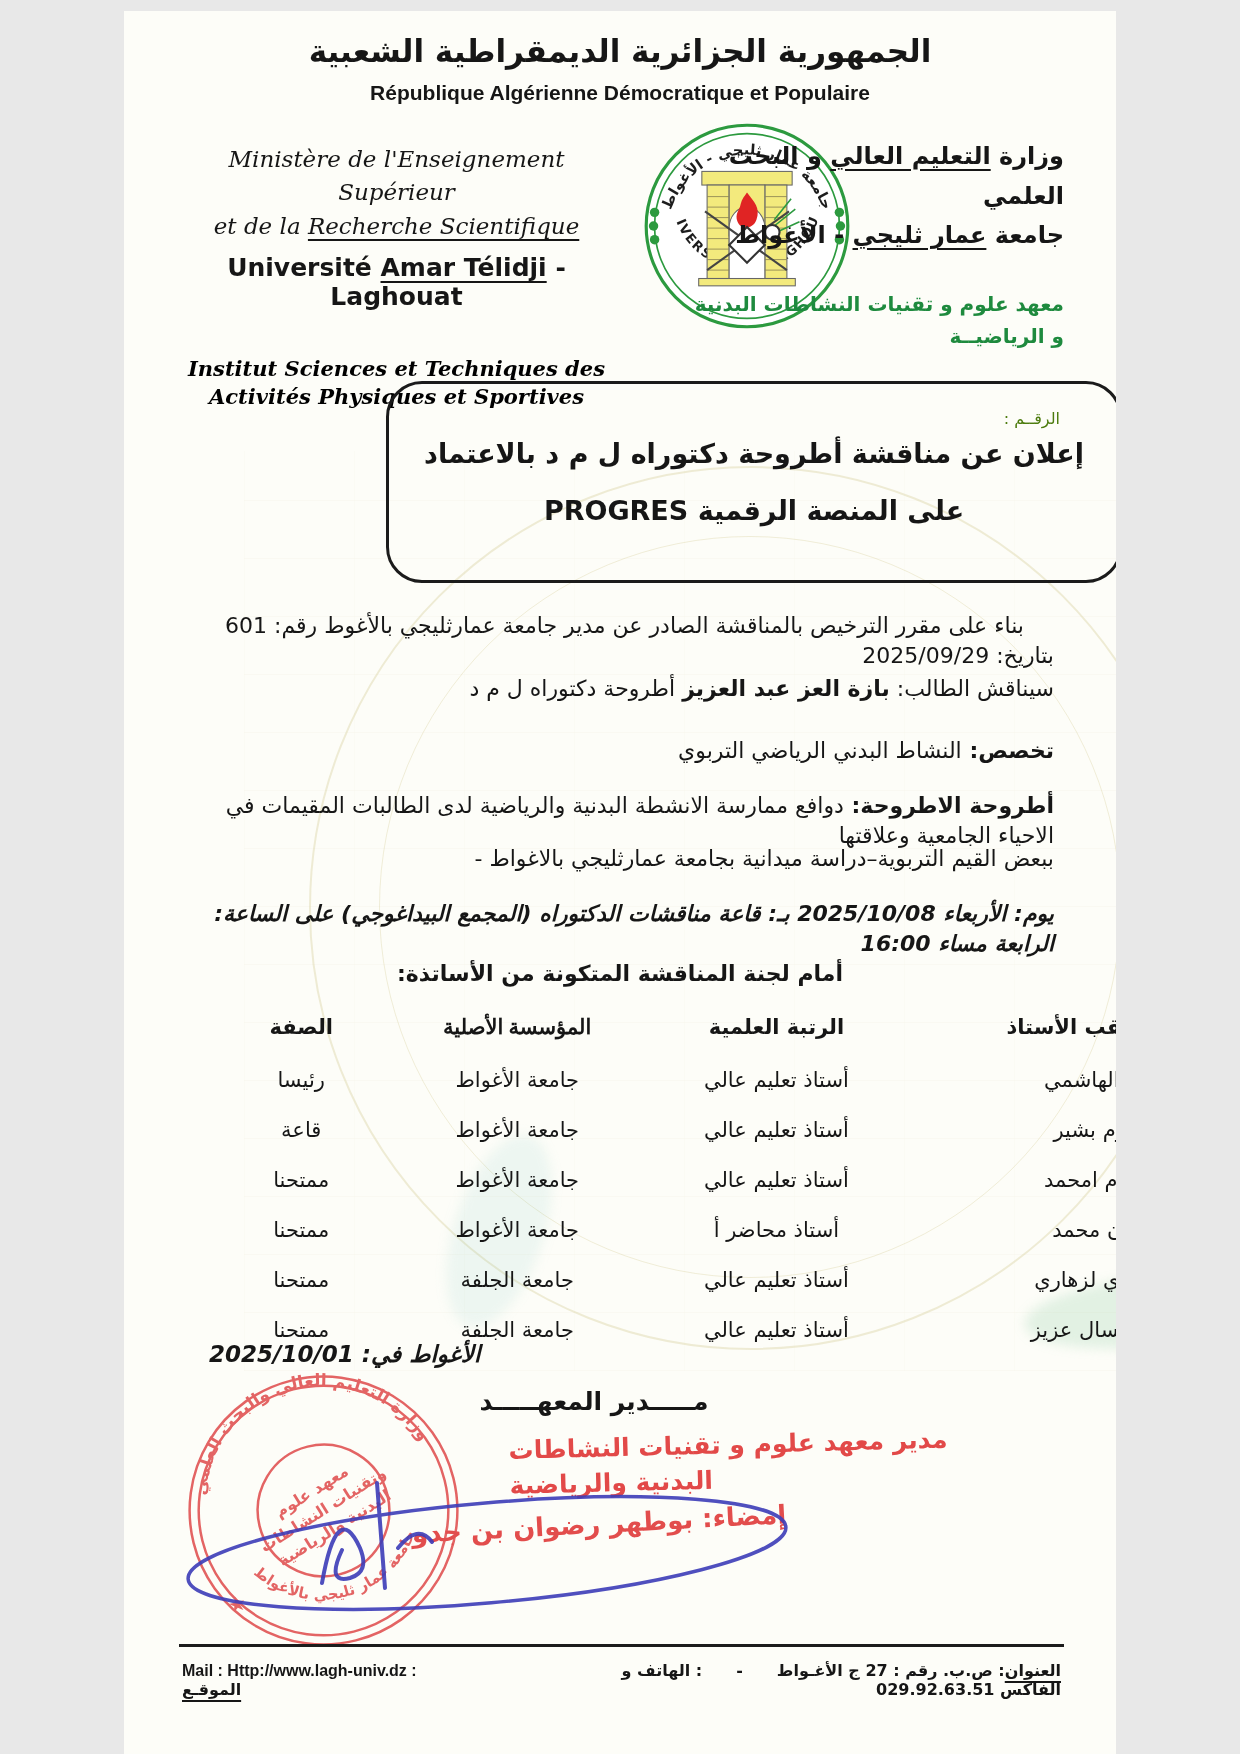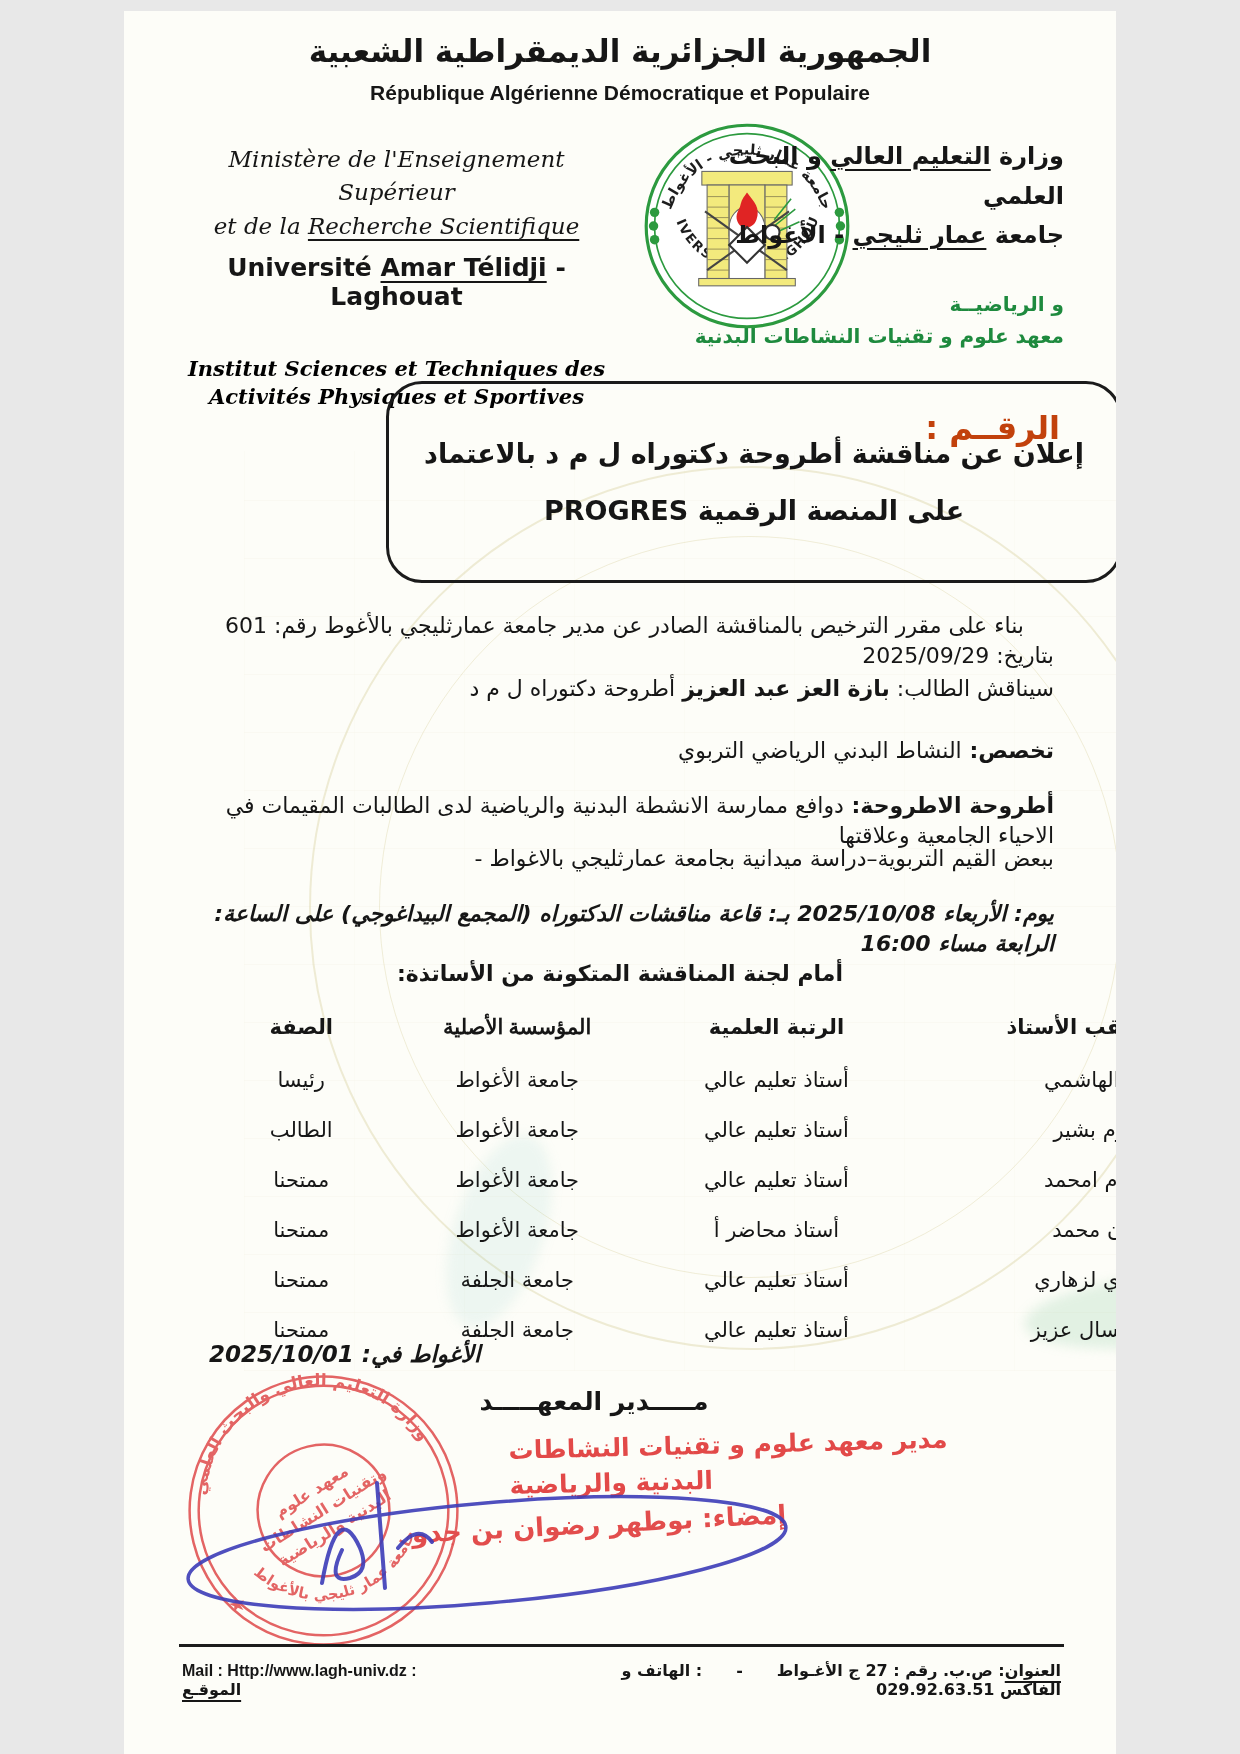--- a/index.html
+++ b/index.html
@@ -28,21 +28,21 @@
   .left-block{position:absolute;left:55px;top:132px;width:435px;text-align:center;}
   .ministry-fr{font-family:"DejaVu Serif",serif;font-style:italic;font-size:23px;line-height:1.45;}
   .univ-fr{margin-top:10px;font-size:25px;font-weight:bold;}
   .institute-fr{margin-top:44px;color:#000000;font-family:"DejaVu Serif",serif;font-style:italic;
     font-weight:bold;font-size:21px;line-height:1.35;}
   .u{text-decoration:underline;text-underline-offset:5px;text-decoration-thickness:1.5px;}
   .logo{position:absolute;left:518px;top:110px;width:210px;height:210px;}
   .right-block{position:absolute;right:52px;top:126px;width:390px;text-align:right;}
   .ministry-ar{font-size:24px;font-weight:bold;line-height:1.65;}
   .institute-ar{margin-top:32px;color:#1e8a3e;font-size:20px;font-weight:bold;line-height:1.6;}
-  .ref{position:absolute;right:56px;top:398px;color:#c2410c;font-size:32px;font-weight:bold;}
+  .ref{position:absolute;right:56px;top:398px;color:#4d7c0f;font-size:16px;font-weight:normal;}
   
   .notice-box{position:absolute;left:262px;top:370px;width:730px;height:196px;
     border:3.5px solid #1b1b1b;border-radius:36px;
     display:flex;flex-direction:column;align-items:center;justify-content:center;gap:26px;
     font-weight:bold;font-size:27px;text-align:center;}
   
   .body-text{position:absolute;left:62px;right:62px;top:590px;font-size:22px;}
   .body-text p{margin:0;position:absolute;left:0;right:0;line-height:1.35;}
   .bp1{top:10px;text-indent:30px;}
   .bp2{top:73px;}
@@ -141,22 +141,22 @@
         <circle cx="188" cy="113" r="4.5"></circle>
     </g>
   </svg>
 
   <div class="right-block" dir="rtl">
     <div class="ministry-ar">
       <span>وزارة </span><span class="u">التعليم العالي</span><span> و البحث العلمي</span><br>
       <span>جامعة </span><span class="u">عمار ثليجي</span><span> - الأغواط</span>
     </div>
     <div class="institute-ar">
+      <div>معهد علوم و تقنيات النشاطات البدنية</div>
       <div>و الرياضيــة</div>
-      <div>معهد علوم و تقنيات النشاطات البدنية</div>
     </div>
   </div>
 
   <div class="ref" dir="rtl">الرقــم :</div>
 
   <div class="notice-box" dir="rtl">
     <div>إعلان عن مناقشة أطروحة دكتوراه ل م د بالاعتماد</div>
     <div>على المنصة الرقمية PROGRES</div>
   </div>
 
@@ -183,21 +183,21 @@
       <tr>
         <td>حنة الهاشمي</td>
         <td>أستاذ تعليم عالي</td>
         <td>جامعة الأغواط</td>
         <td>رئيسا</td>
       </tr>
       <tr>
         <td>كروم بشير</td>
         <td>أستاذ تعليم عالي</td>
         <td>جامعة الأغواط</td>
-        <td>الطالب</td>
+        <td>قاعة</td>
       </tr>
       <tr>
         <td>هيزوم امحمد</td>
         <td>أستاذ تعليم عالي</td>
         <td>جامعة الأغواط</td>
         <td>ممتحنا</td>
       </tr>
       <tr>
         <td>روان محمد</td>
         <td>أستاذ محاضر أ</td>

